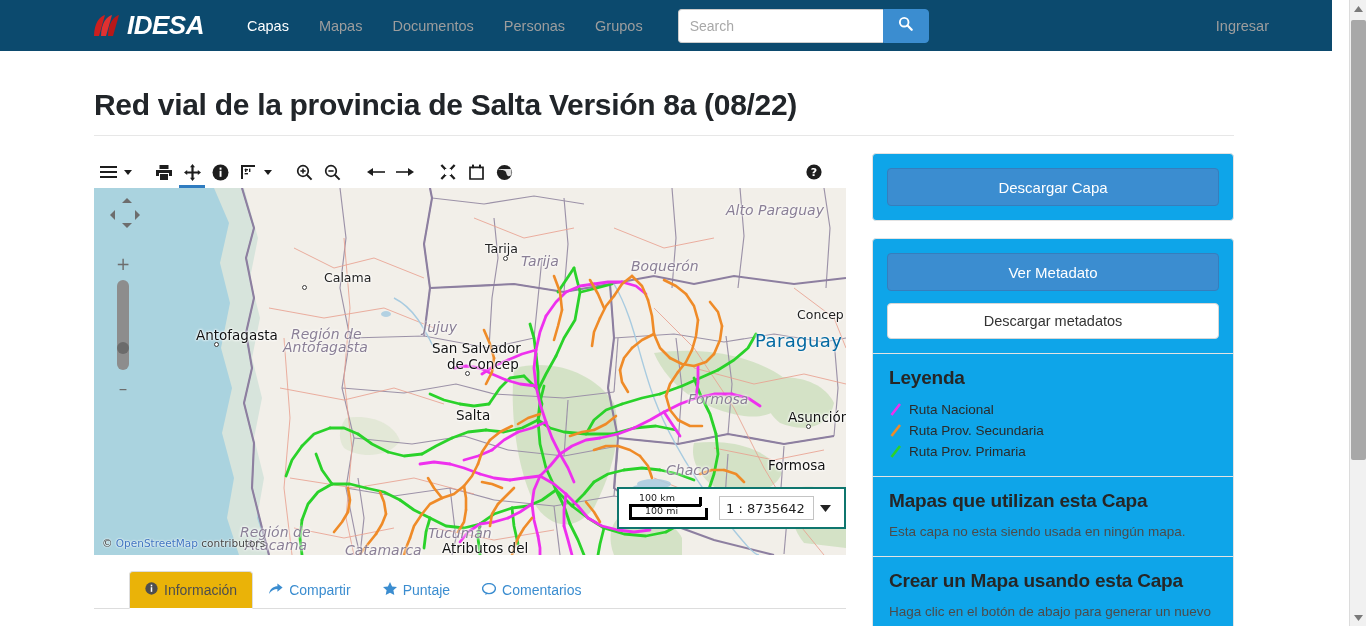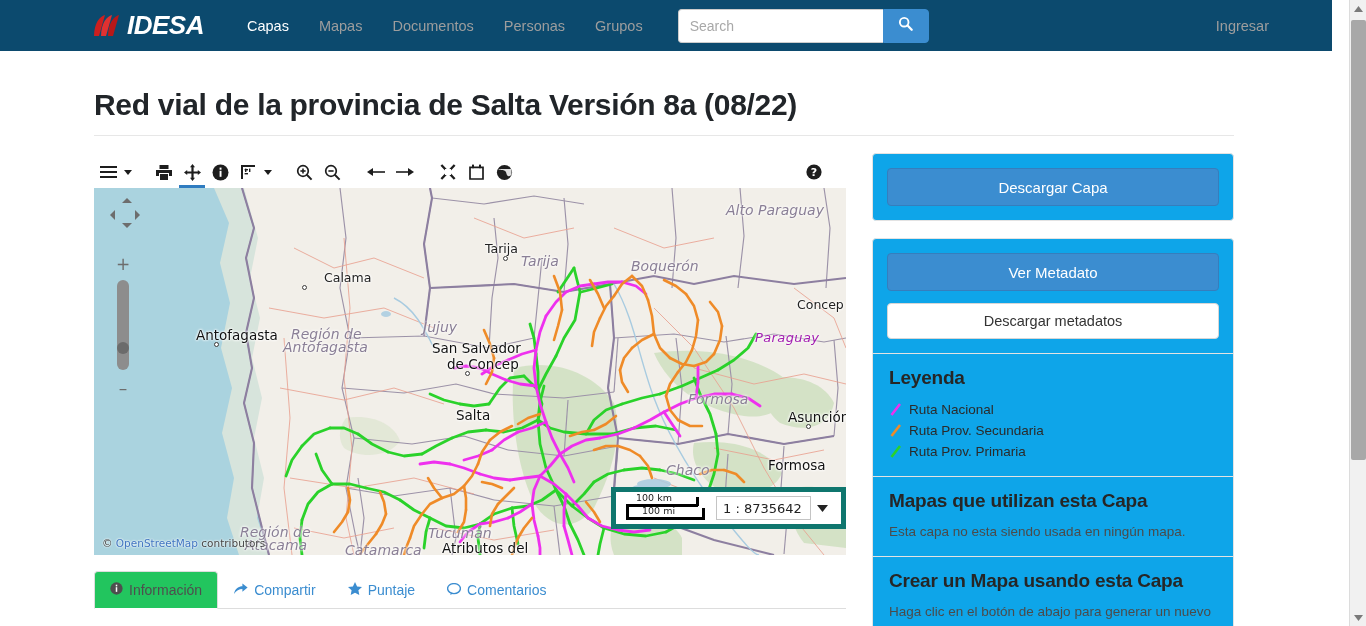--- a/index.html
+++ b/index.html
@@ -116,21 +116,21 @@
   .map-svg { position: absolute; top: 0; left: 0; }
 
   .map-label {
     position: absolute; white-space: nowrap;
     font-family: "DejaVu Sans", sans-serif;
     pointer-events: none;
   }
   .lbl-city   { color: #222; font-size: 12.5px; text-shadow: 0 0 3px #fff, 0 0 3px #fff, 0 0 2px #fff; }
   .lbl-city-b { color: #111; font-size: 13.5px; text-shadow: 0 0 3px #fff, 0 0 3px #fff, 0 0 2px #fff; }
   .lbl-region { color: #8a7f96; font-size: 14px; font-style: italic; text-shadow: 0 0 3px #fff, 0 0 3px #fff; }
-  .lbl-country{ color: #a21caf; font-size: 13px; letter-spacing: 0.4px; text-shadow: 0 0 3px #fff, 0 0 3px #fff; font-style: italic; }
+  .lbl-country{ color: #0369a1; font-size: 18px; letter-spacing: 0.4px; text-shadow: 0 0 3px #fff, 0 0 3px #fff; }
   .city-dot {
     position: absolute; width: 5px; height: 5px;
     border: 1.2px solid #3a3a3a; border-radius: 50%;
     background: #fff;
   }
 
   
   .pan { position: absolute; left: 14px; top: 8px; width: 38px; height: 38px; }
   .pan b {
     position: absolute; width: 0; height: 0; cursor: pointer;
@@ -165,21 +165,21 @@
     text-shadow: 0 0 2px #fff, 0 0 2px #fff;
   }
   .attrib a { color: #3f74c0; text-decoration: none; cursor: pointer; }
 
   
   .scale-box {
     position: absolute; right: 0px; bottom: 26px;
     height: 42px; background: #fff;
     display: flex; align-items: center;
     padding: 0 8px 0 10px;
-    border: 5px solid #0f766e;
+    border: 2px solid #0f766e;
   }
   .scalebar { position: relative; width: 78px; height: 26px; margin-right: 12px; }
   .sb-top { position:absolute; left:0; top:9px; width:72px; height:2.5px; background:#000; }
   .sb-bot { position:absolute; left:0; top:22px; width:78px; height:2.5px; background:#000; }
   .sb-l  { position:absolute; left:0;  top:9px;  width:2.5px; height:16px; background:#000; }
   .sb-r1 { position:absolute; left:70px; top:2px;  width:2.5px; height:9px;  background:#000; }
   .sb-r2 { position:absolute; left:76px; top:13px; width:2.5px; height:12px; background:#000; }
   .sb-km { position:absolute; left:10px; top:-3px; font-size:9.5px; color:#222; font-family:"DejaVu Sans",sans-serif; }
   .sb-mi { position:absolute; left:16px; top:10px; font-size:9.5px; color:#222; font-family:"DejaVu Sans",sans-serif; }
   .scale-input {
@@ -199,22 +199,23 @@
   }
   .tab {
     display: flex; align-items: center; gap: 6px;
     padding: 8px 15px; font-size: 14px;
     color: #3b8dd0; cursor: pointer;
     border: 1px solid transparent;
     margin-bottom: -1px; border-radius: 4px 4px 0 0;
     height: 38px;
   }
   .tab.active {
-    color: #4e4e4e; background: #22c55e;
+    color: #4e4e4e; background: #eab308;
     border-color: #dddddd #dddddd #ffffff;
+    margin-left: 35px;
   }
 
   
   .panel {
     border: 1px solid #e3e3e3; border-radius: 4px;
     background: #0ea5e9; margin-bottom: 17px;
   }
   .panel-pad { padding: 14px 14px; }
   .btn-primary {
     display: block; width: 100%; height: 38px;
@@ -705,21 +706,21 @@
               <div class="map-label lbl-city-b" style="left: 338px; top: 152px;">San Salvador</div>
               <div class="map-label lbl-city-b" style="left: 353px; top: 168px;">de Concep</div>
               <div class="city-dot" style="left: 371px; top: 183px;"></div>
               <div class="map-label lbl-city-b" style="left: 362px; top: 219px; text-align: center;">Salta</div>
               <div class="map-label lbl-city" style="left: 391px; top: 53px;">Tarija</div>
               <div class="city-dot" style="left: 409px; top: 68px;"></div>
               <div class="map-label lbl-region" style="left: 427px; top: 65px;">Tarija</div>
               <div class="map-label lbl-region" style="left: 537px; top: 70px;">Boquerón</div>
               <div class="map-label lbl-region" style="left: 632px; top: 14px;">Alto Paraguay</div>
               <div class="map-label lbl-country" style="left: 661px; top: 142px;">Paraguay</div>
-              <div class="map-label lbl-city" style="left: 703px; top: 109px;">Concep</div>
+              <div class="map-label lbl-city" style="left: 703px; top: 119px;">Concep</div>
               <div class="map-label lbl-city-b" style="left: 694px; top: 221px;">Asunción</div>
               <div class="city-dot" style="left: 712px; top: 236px;"></div>
               <div class="map-label lbl-region" style="left: 594px; top: 203px;">Formosa</div>
               <div class="map-label lbl-city-b" style="left: 674px; top: 269px;">Formosa</div>
               <div class="map-label lbl-region" style="left: 572px; top: 274px;">Chaco</div>
             </div>
 
           <div class="pan">
             <b class="up"></b>
             <b class="dn"></b>

